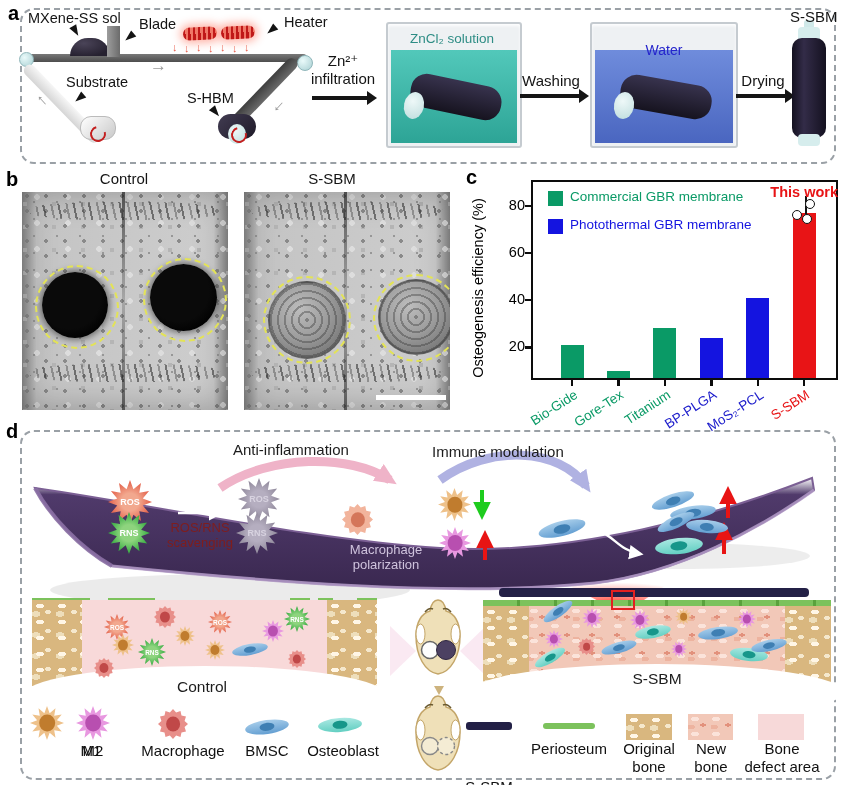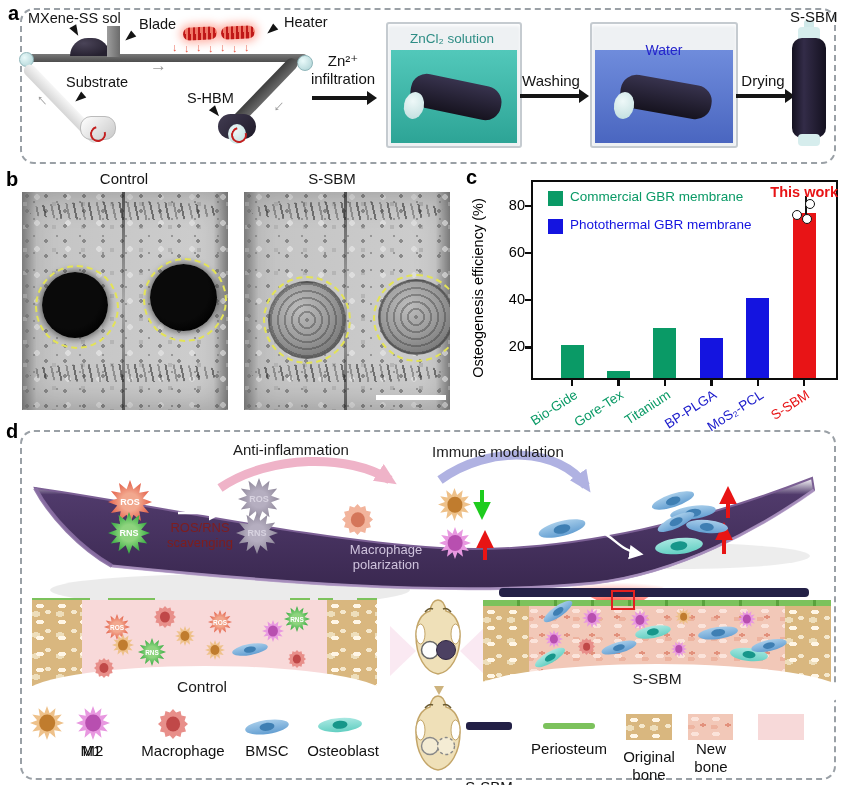--- a/index.html
+++ b/index.html
@@ -477,17 +477,18 @@
   <div class="spindle ost" style="left:298px;top:290px;width:44px;height:14px;transform:rotate(-4deg);">
       <i class="nuc" style="width:34%;height:60%;"></i>
     </div>
   <div class="leglab" style="left:275px;top:314px;width:96px;">Osteoblast</div>
 
   <div class="abs" style="left:446px;top:294px;width:46px;height:8px;background:#232046;border-radius:3px;"></div>
   <div class="leglab" style="left:437px;top:312px;width:64px;margin-top:38px;">S-SBM film</div>
   <div class="abs peri" style="left:523px;top:295px;width:52px;height:6px;border-radius:3px;"></div>
   <div class="leglab" style="left:505px;top:312px;width:88px;">Periosteum</div>
   <div class="abs bone-orig" style="left:606px;top:286px;width:46px;height:26px;"></div>
-  <div class="leglab" style="left:597px;top:320px;width:64px;">Original bone</div>
+  <div class="leglab" style="left:597px;top:312px;width:64px;">Original bone</div>
   <div class="abs bone-new" style="left:668px;top:286px;width:45px;height:26px;"></div>
   <div class="leglab" style="left:665px;top:312px;width:52px;">New bone</div>
   <div class="abs" style="left:738px;top:286px;width:46px;height:26px;background:#f7d9d9;"></div>
+  <div class="leglab" style="left:722px;top:312px;width:80px;">Bone defect area</div>
 </div>
 
 </body></html>

